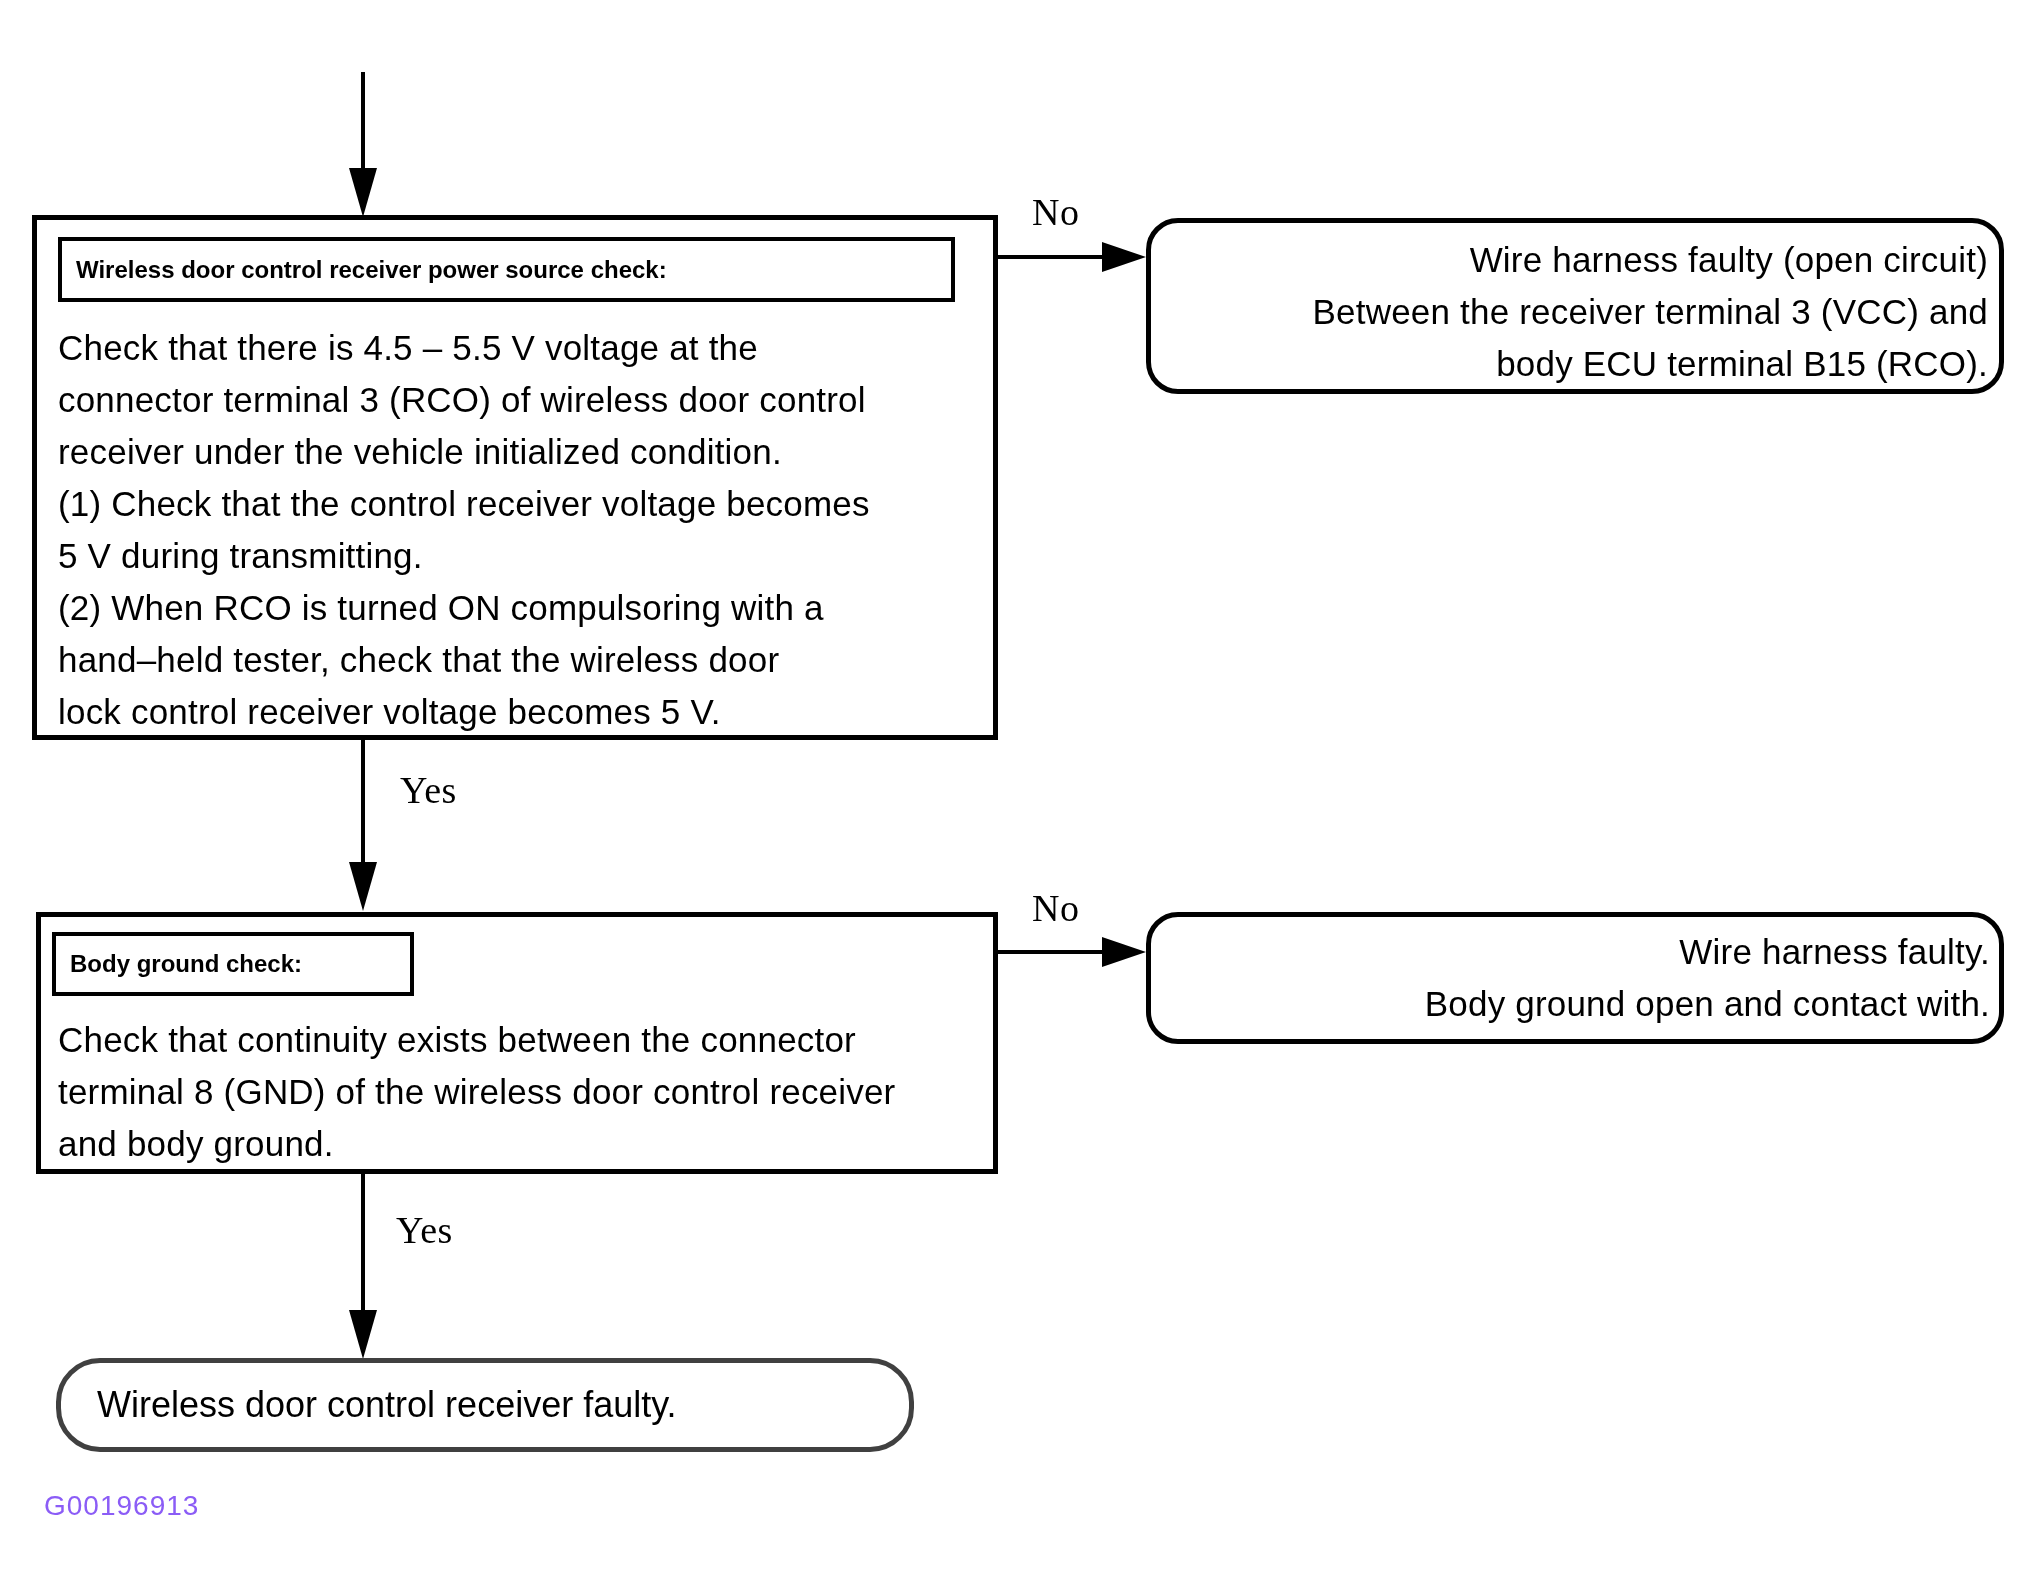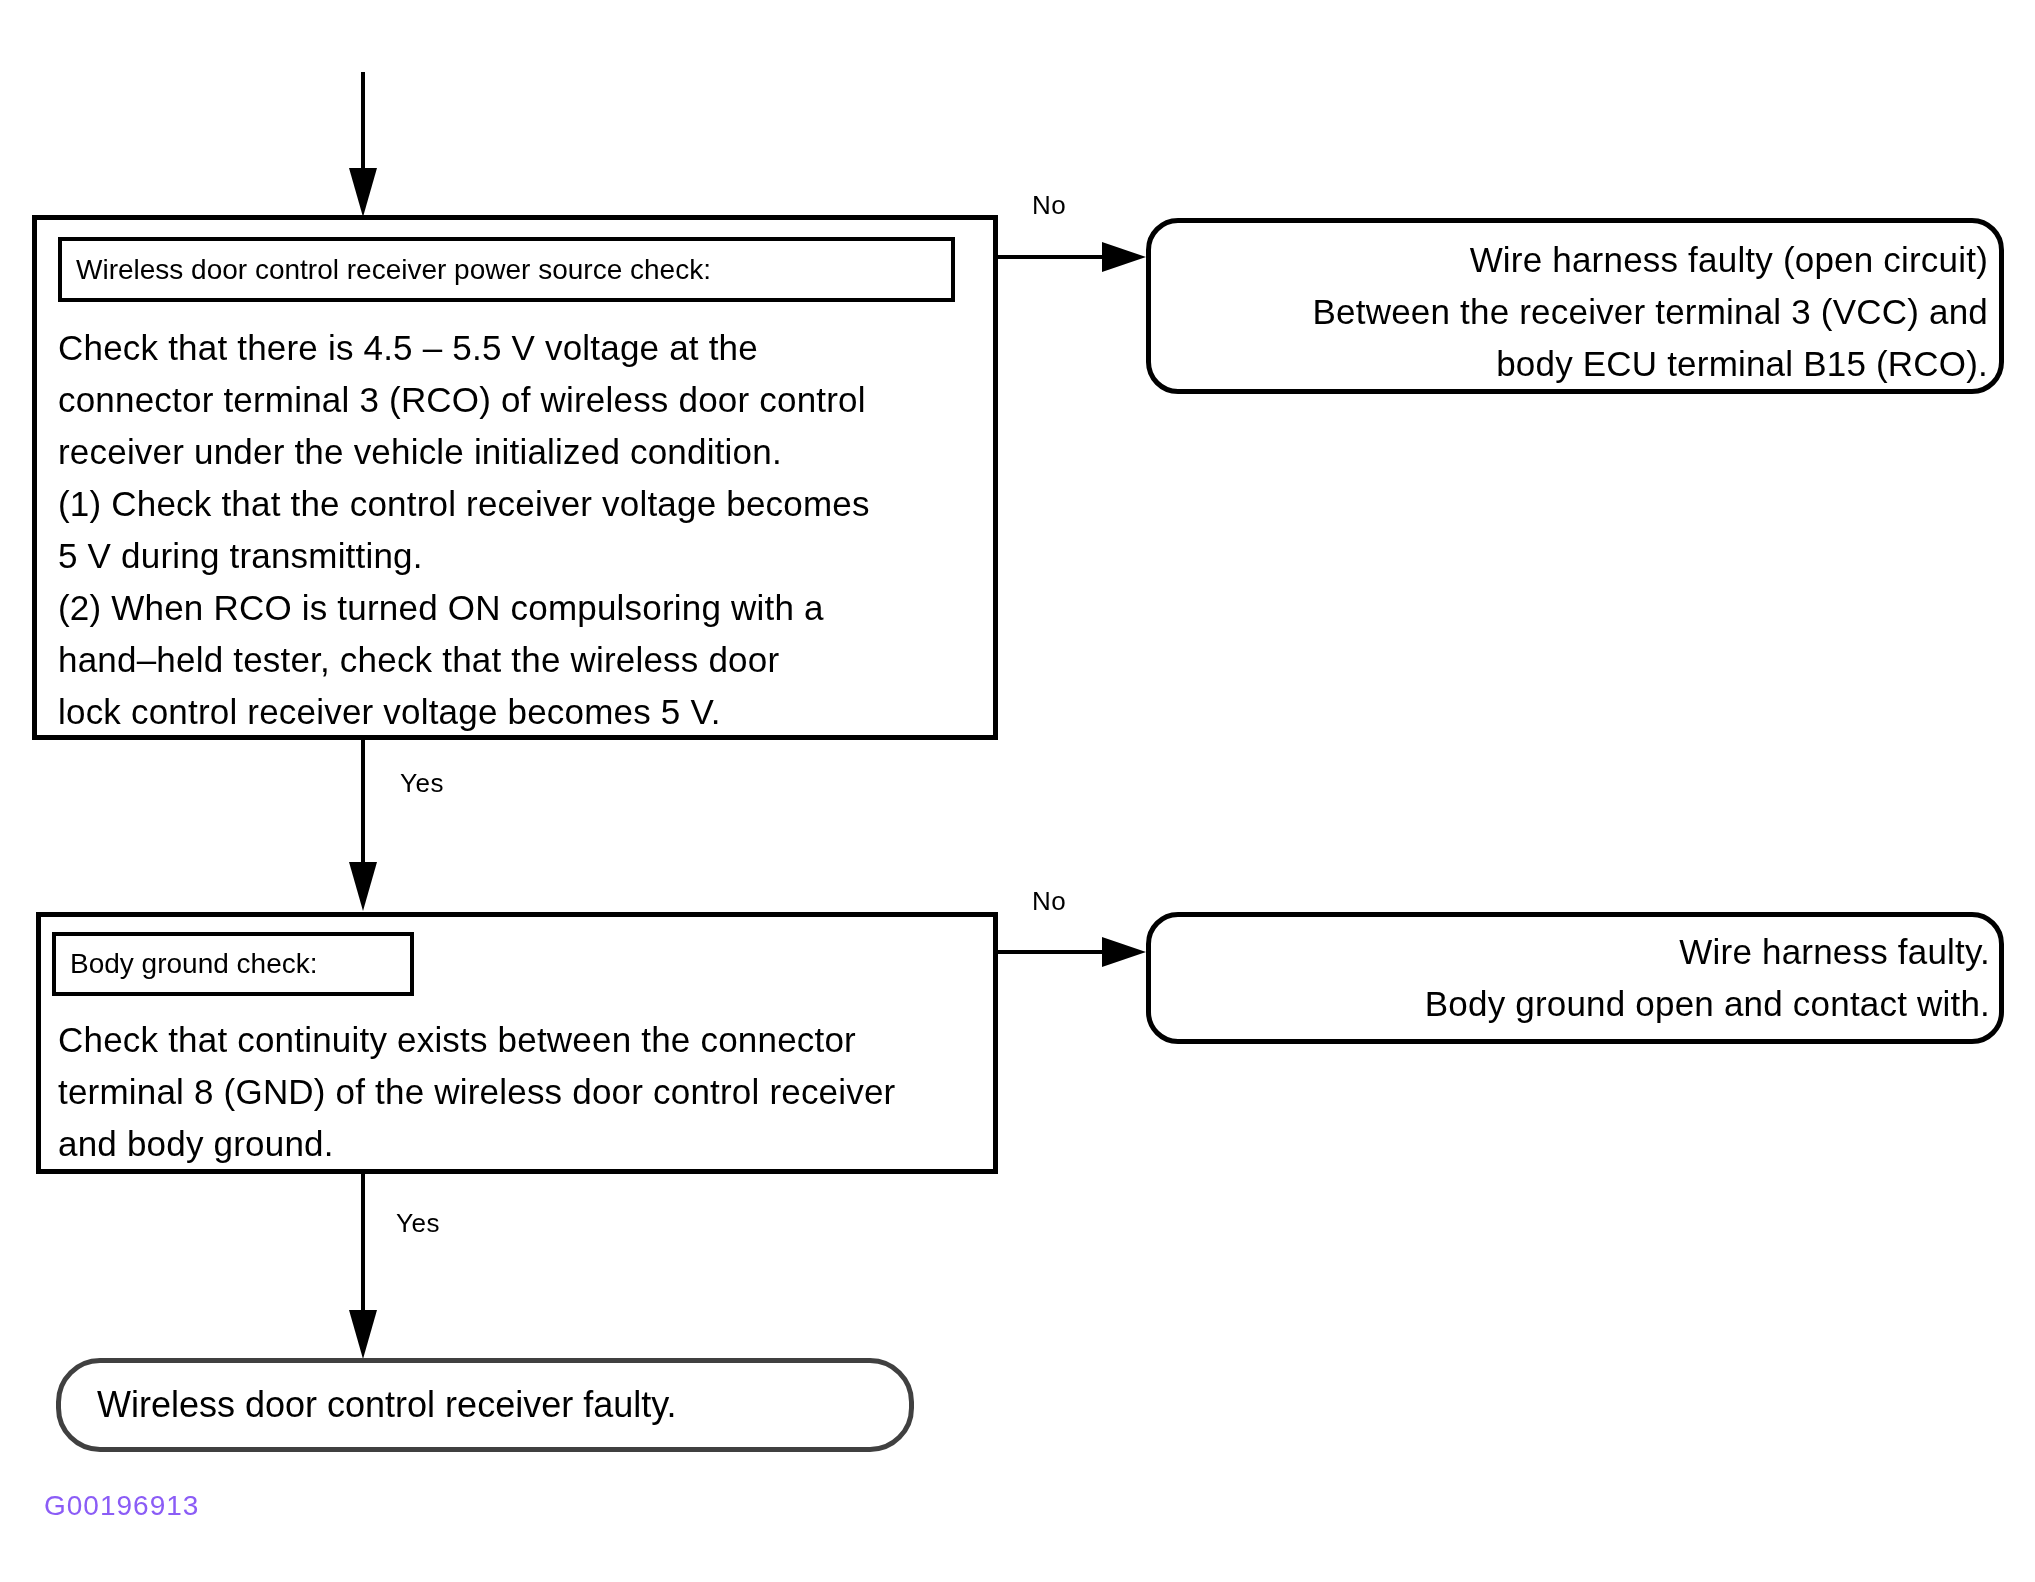--- a/index.html
+++ b/index.html
@@ -17,22 +17,23 @@
     border:5px solid #000;
     background:#fff;
     box-sizing:border-box;
   }
   .title-box{
     position:absolute;
     border:4px solid #000;
     box-sizing:border-box;
     display:flex;align-items:center;
     padding:0 14px;
-    font-size:28px;
+    font-size:24px;
     white-space:nowrap;
+    font-weight:bold;
   }
   .body-text{
     position:absolute;
     font-size:35px;
     line-height:52px;
     white-space:pre-line;
     letter-spacing:0.2px;
   }
   .result-box{
     position:absolute;
@@ -68,22 +69,23 @@
     border-top:49px solid #000;
   }
   .arrowhead-right{
     position:absolute;width:0;height:0;
     border-top:15px solid transparent;
     border-bottom:15px solid transparent;
     border-left:44px solid #000;
   }
   .edge-label{
     position:absolute;
-    font-size:26px;
+    font-size:38px;
     letter-spacing:0.5px;
+    font-family:Liberation Serif, serif;
   }
   .figure-code{
     position:absolute;
     left:44px;top:1490px;
     font-size:28px;
     letter-spacing:1px;
     color:#8b5cf6;
     text-align:right;
   }
 </style>

